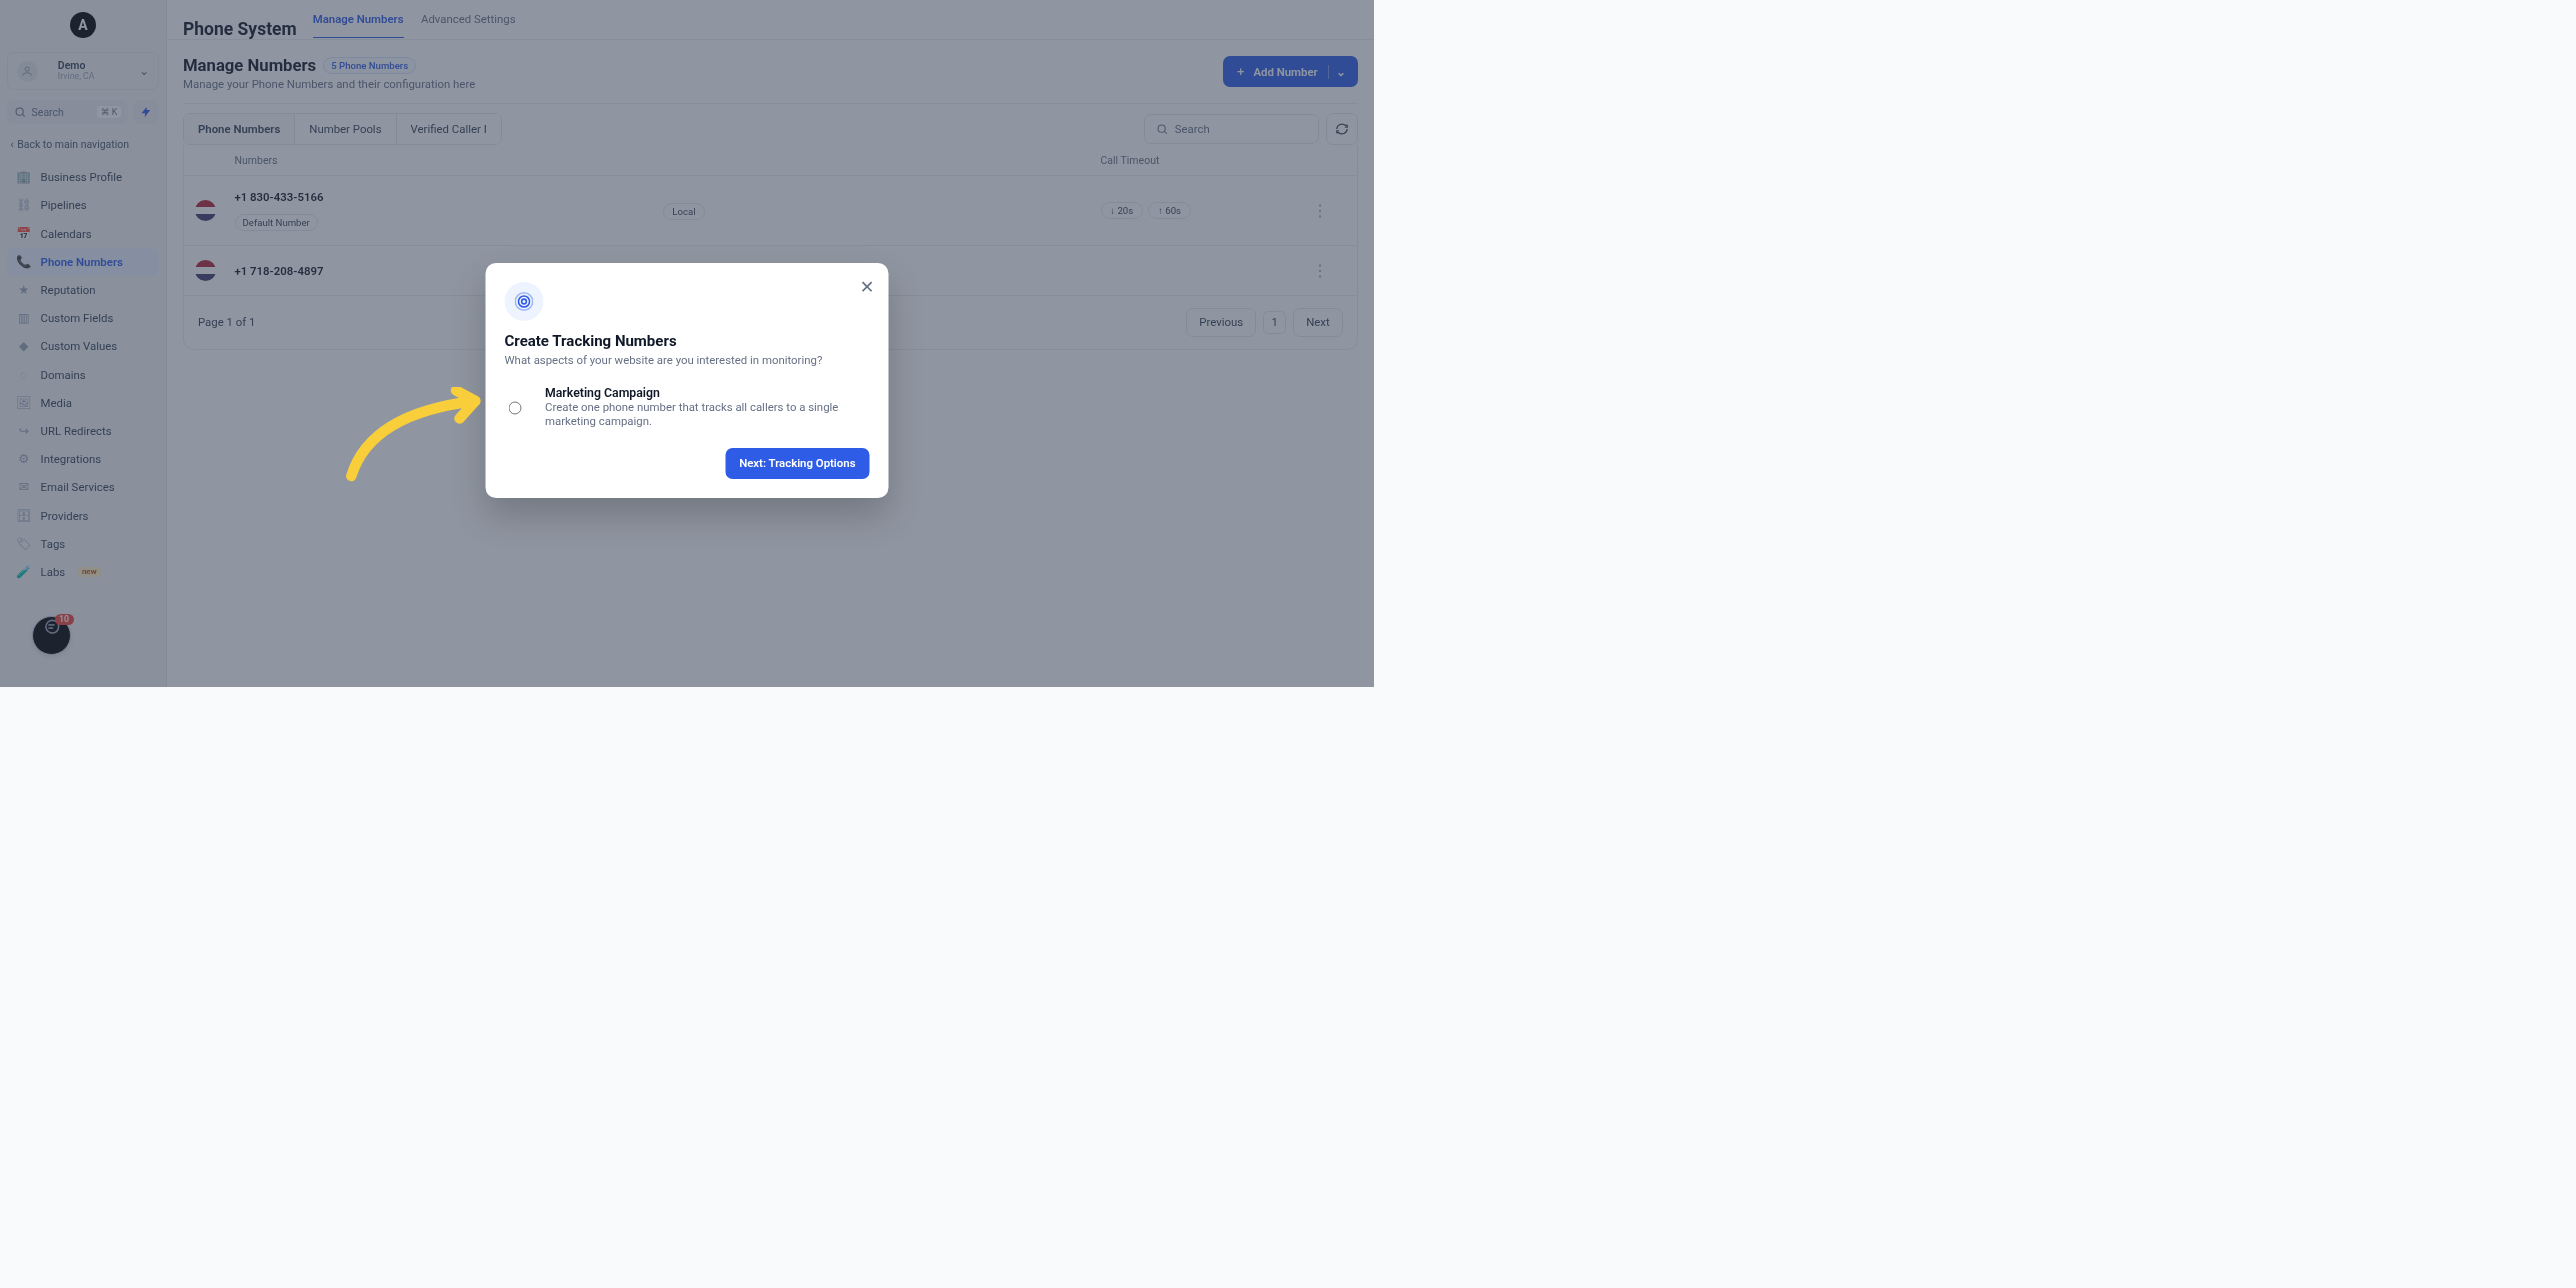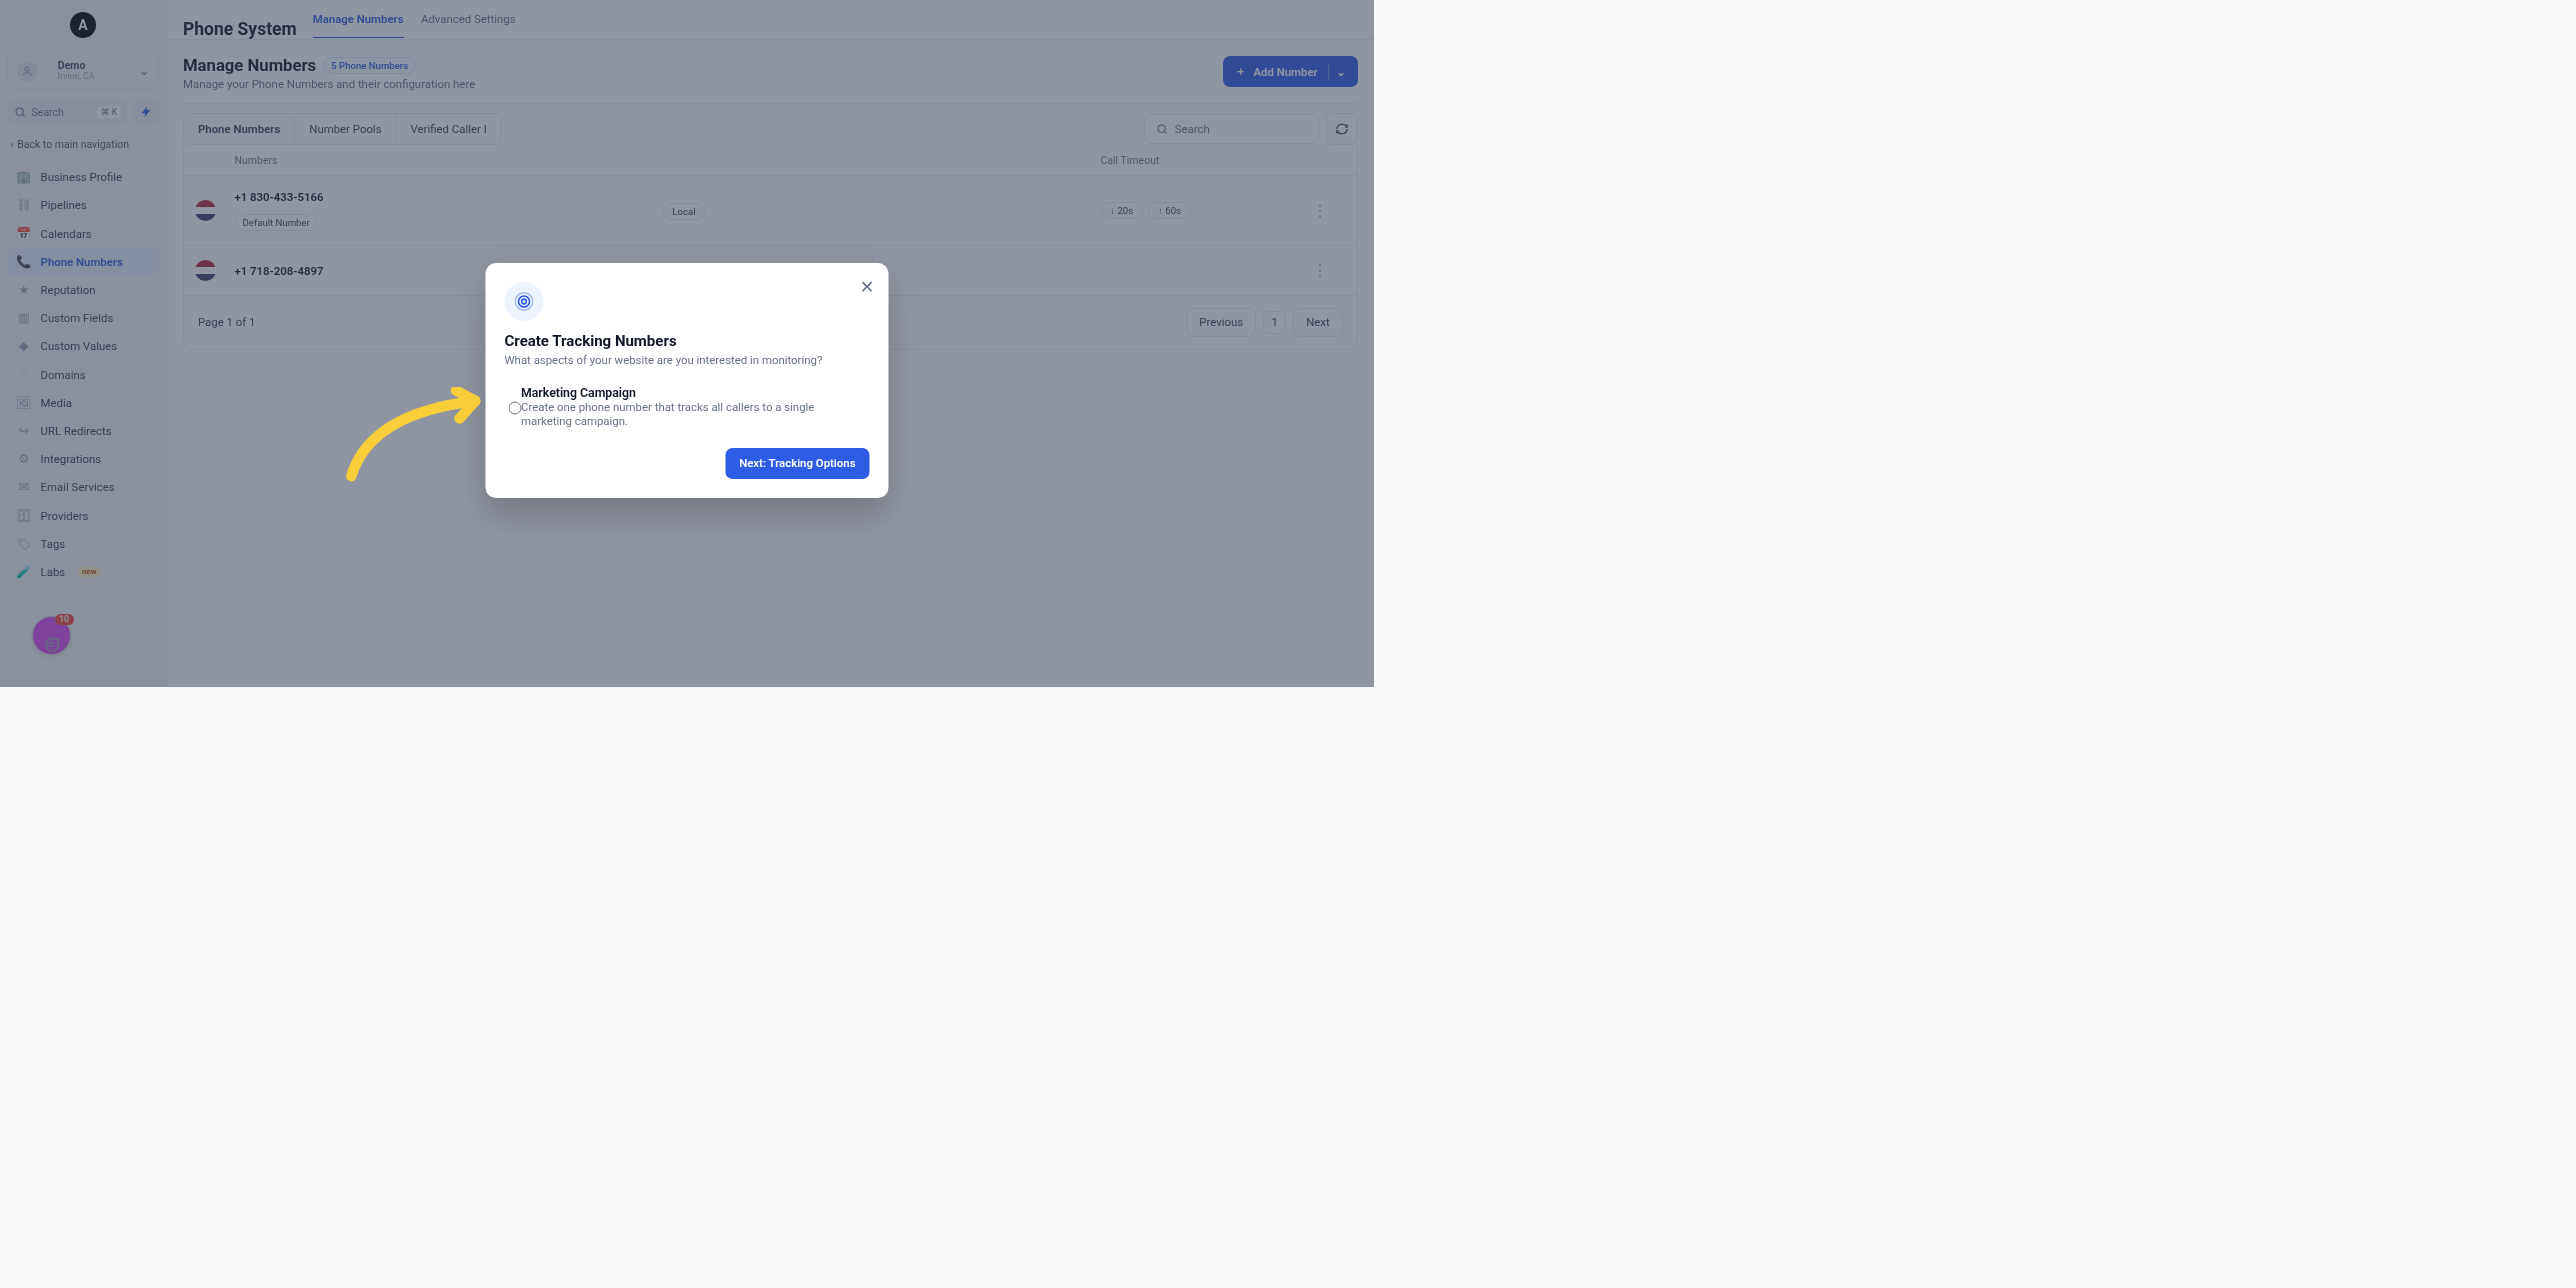--- a/index.html
+++ b/index.html
@@ -24,21 +24,21 @@
 
   .back-link { padding: 8.8px 10.5px; font-size: 10.5px; color: #475467; display:flex; align-items:center; gap:3.5px; }
 
   .nav { padding: 3.5px 7px 10.5px; overflow-y: auto; }
   .nav-item { display: flex; align-items: center; gap: 8.8px; padding: 6.1px 8.8px; border-radius: 7px; font-size: 11.4px; color: #344054; cursor: pointer; }
   .nav-item .nav-ic { width: 16px; height: 16px; display:inline-flex; align-items:center; justify-content:center; color:#98a2b3; font-size:12.3px; }
   .nav-item.active { background: #e7efff; color: #2e5ce6; font-weight: 600; }
   .nav-item.active .nav-ic { color: #2e5ce6; }
   .badge { font-size: 8px; background: #fef0c7; color: #b54708; padding: 0.9px 4.4px; border-radius: 3.5px; margin-left: 3.5px; font-weight:600; }
 
-  .chat-fab { position: absolute; left: 32px; bottom: 32px; width: 39px; height: 39px; border-radius: 50%; background: #d946ef; border: 1.8px solid #d0d5dd; display:flex; align-items:flex-end; justify-content:center; box-shadow: 0 1.8px 5.3px rgba(0,0,0,0.1); }
+  .chat-fab { position: absolute; left: 32px; bottom: 32px; width: 39px; height: 39px; border-radius: 50%; background: #000000; border: 1.8px solid #d0d5dd; display:flex; align-items:flex-start; justify-content:center; box-shadow: 0 1.8px 5.3px rgba(0,0,0,0.1); }
   .chat-fab .count { position:absolute; top:-3.5px; right:-3.5px; background:#f04438; color:#fff; font-size:8.8px; border-radius:8.8px; padding:0.9px 4.4px; font-weight:600; }
 
   
   .main { position:absolute; left:167px; right:0; top:0; bottom:0; background:#fff; }
   .topbar { height:40px; border-bottom:0.9px solid #eaecf0; display:flex; align-items:flex-end; padding:0 16px; gap:16px; }
   .page-title { font-size:17.5px; font-weight:700; }
   .top-tab { font-size:11.4px; color:#667085; padding:11.4px 0; border-bottom:1.8px solid transparent; }
   .top-tab.active { color:#2e5ce6; border-bottom-color:#2e5ce6; font-weight:600; }
 
   .content { padding: 16px; }
@@ -80,21 +80,21 @@
   .pager-btn { border:0.9px solid #e4e7ec; background:#fff; border-radius:7px; padding:6.1px 12.3px; font-size:11.4px; color:#344054; }
   .pager-num { border:0.9px solid #e4e7ec; background:#fff; border-radius:5.3px; padding:3.5px 7px; font-size:11.4px; }
 
   
   .scrim { position:absolute; inset:0; background:rgba(52,64,84,0.55); }
   .modal { position:absolute; left:50%; top:263px; transform:translate(-50%,0); width:403px; background:#fff; border-radius:10.5px; box-shadow:0 17.5px 35px rgba(0,0,0,0.2); padding:19px; }
   .modal-ic { width:39px; height:39px; border-radius:50%; background:#eef4ff; display:flex; align-items:center; justify-content:center; color:#2e5ce6; margin-bottom:10.5px; }
   .modal-close { position:absolute; top:14px; right:14px; color:#667085; font-size:17.5px; cursor:pointer; }
   .modal-title { font-size:15px; font-weight:700; margin-bottom:3.5px; }
   .modal-sub { font-size:11.4px; color:#667085; margin-bottom:12.3px; }
-  .opt { display:flex; gap:0; padding:7px 3.5px; border-radius:7px; }
+  .opt { display:flex; gap:24px; padding:7px 3.5px; border-radius:7px; }
   .opt input[type=radio] { margin-top:1.8px; accent-color:#2e5ce6; }
   .opt-title { font-size:12.3px; font-weight:600; color:#101828; }
   .opt-desc { font-size:11.4px; color:#667085; }
   .opt.selected { outline:5.3px solid #f8cf3a; outline-offset:-1.8px; border-radius:3.5px; }
   .opt.selected .opt-body { background:#fff; }
   .modal-actions { display:flex; justify-content:flex-end; margin-top:12.3px; }
   .primary-btn { background:#2e5ce6; color:#fff; border:none; border-radius:7px; padding:8.8px 14px; font-size:11.4px; font-weight:600; }
 
   
   .arrow { position:absolute; left:344px; top:387px; width:149px; height:96px; pointer-events:none; }

